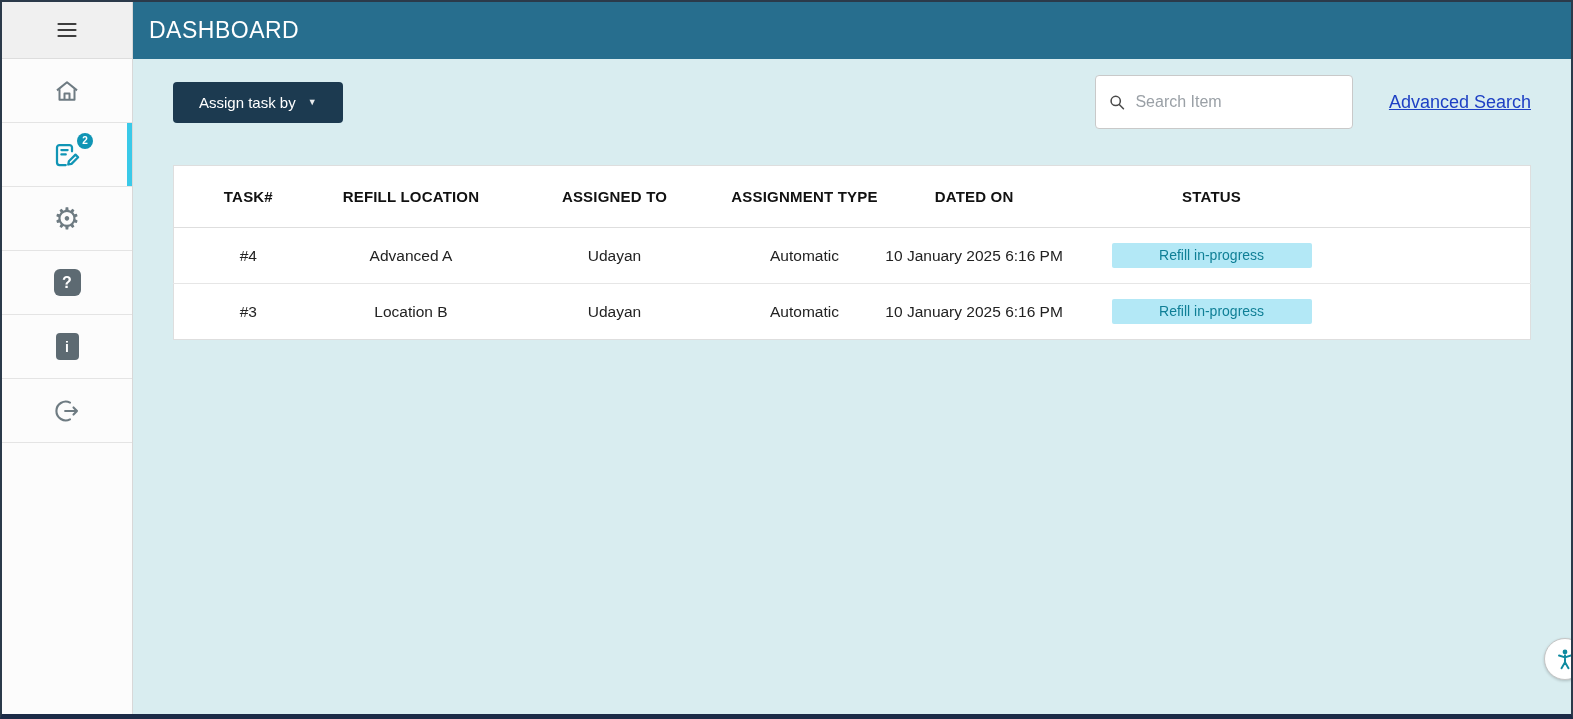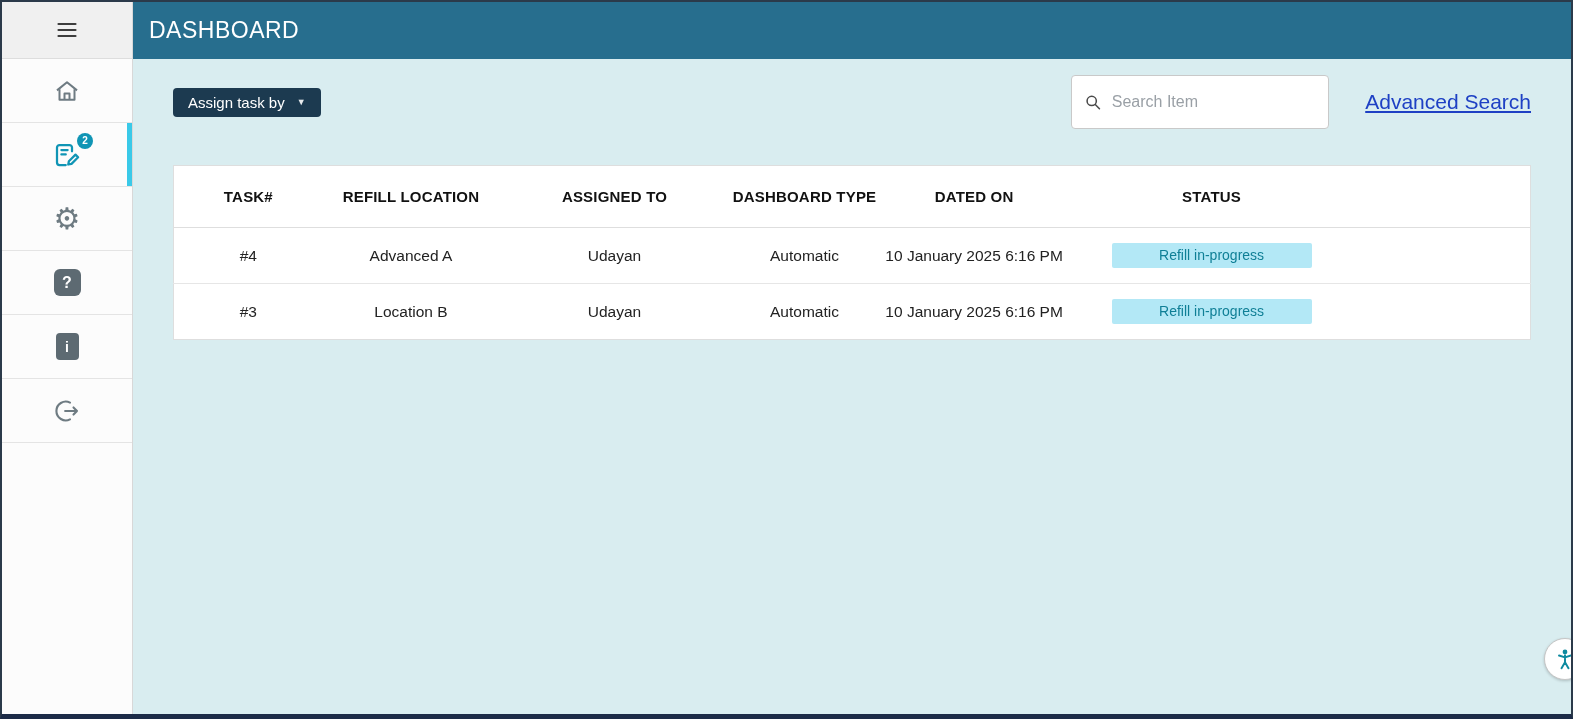--- a/index.html
+++ b/index.html
@@ -77,21 +77,21 @@
     padding-left: 16px;
   }
   .page-title { font-size: 23px; font-weight: 400; letter-spacing: 0.5px; }
 
   .content { flex: 1; padding: 16px 40px 0 40px; }
 
   .toolbar { display: flex; align-items: center; justify-content: space-between; }
   .assign-btn {
     background: #1c3a50; color: #fff;
     border: none; border-radius: 4px;
-    height: 29px; padding: 0 15px;
+    height: 41px; padding: 0 26px;
     font-size: 15px; font-weight: 500;
     font-family: "Liberation Sans", sans-serif;
     display: inline-flex; align-items: center; gap: 12px;
     cursor: pointer;
   }
   .assign-caret { font-size: 9px; opacity: 0.9; }
 
   .toolbar-right { display: flex; align-items: center; }
   .search-box {
     width: 258px; height: 54px;
@@ -101,21 +101,21 @@
   }
   .search-box input {
     border: none; outline: none; width: 100%;
     font-size: 16px; color: #333;
     font-family: "Liberation Sans", sans-serif;
     background: transparent;
   }
   .search-box input::placeholder { color: #9aa0a6; }
   .adv-link {
     margin-left: 36px;
-    color: #1e40c4; font-size: 21px; font-weight: 500;
+    color: #1e40c4; font-size: 18px; font-weight: 500;
     text-decoration: underline; cursor: pointer; white-space: nowrap;
   }
 
   
   .task-table {
     width: 100%;
     margin-top: 36px;
     border-collapse: collapse;
     table-layout: fixed;
     background: #fff;
@@ -240,21 +240,21 @@
           <col style="width:11%">
             <col style="width:14%">
             <col style="width:21%">
           <col style="width:13%">
         </colgroup>
         <thead>
           <tr>
             <th>TASK#</th>
             <th>REFILL LOCATION</th>
             <th>ASSIGNED TO</th>
-            <th>DASHBOARD TYPE</th>
+            <th>ASSIGNMENT TYPE</th>
             <th>DATED ON</th>
             <th>STATUS</th>
             <th></th>
           </tr>
         </thead>
         <tbody>
           <tr>
             <td>#4</td>
             <td>Advanced A</td>
             <td>Udayan</td>

